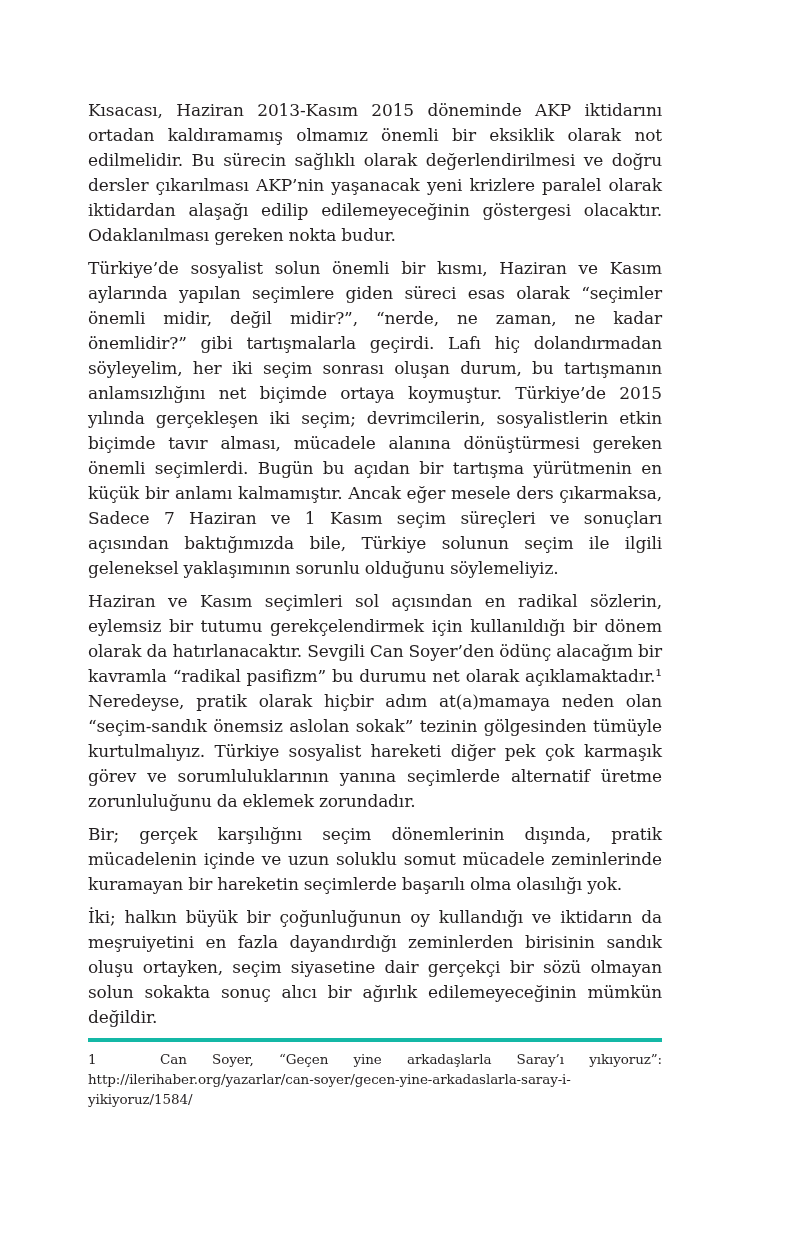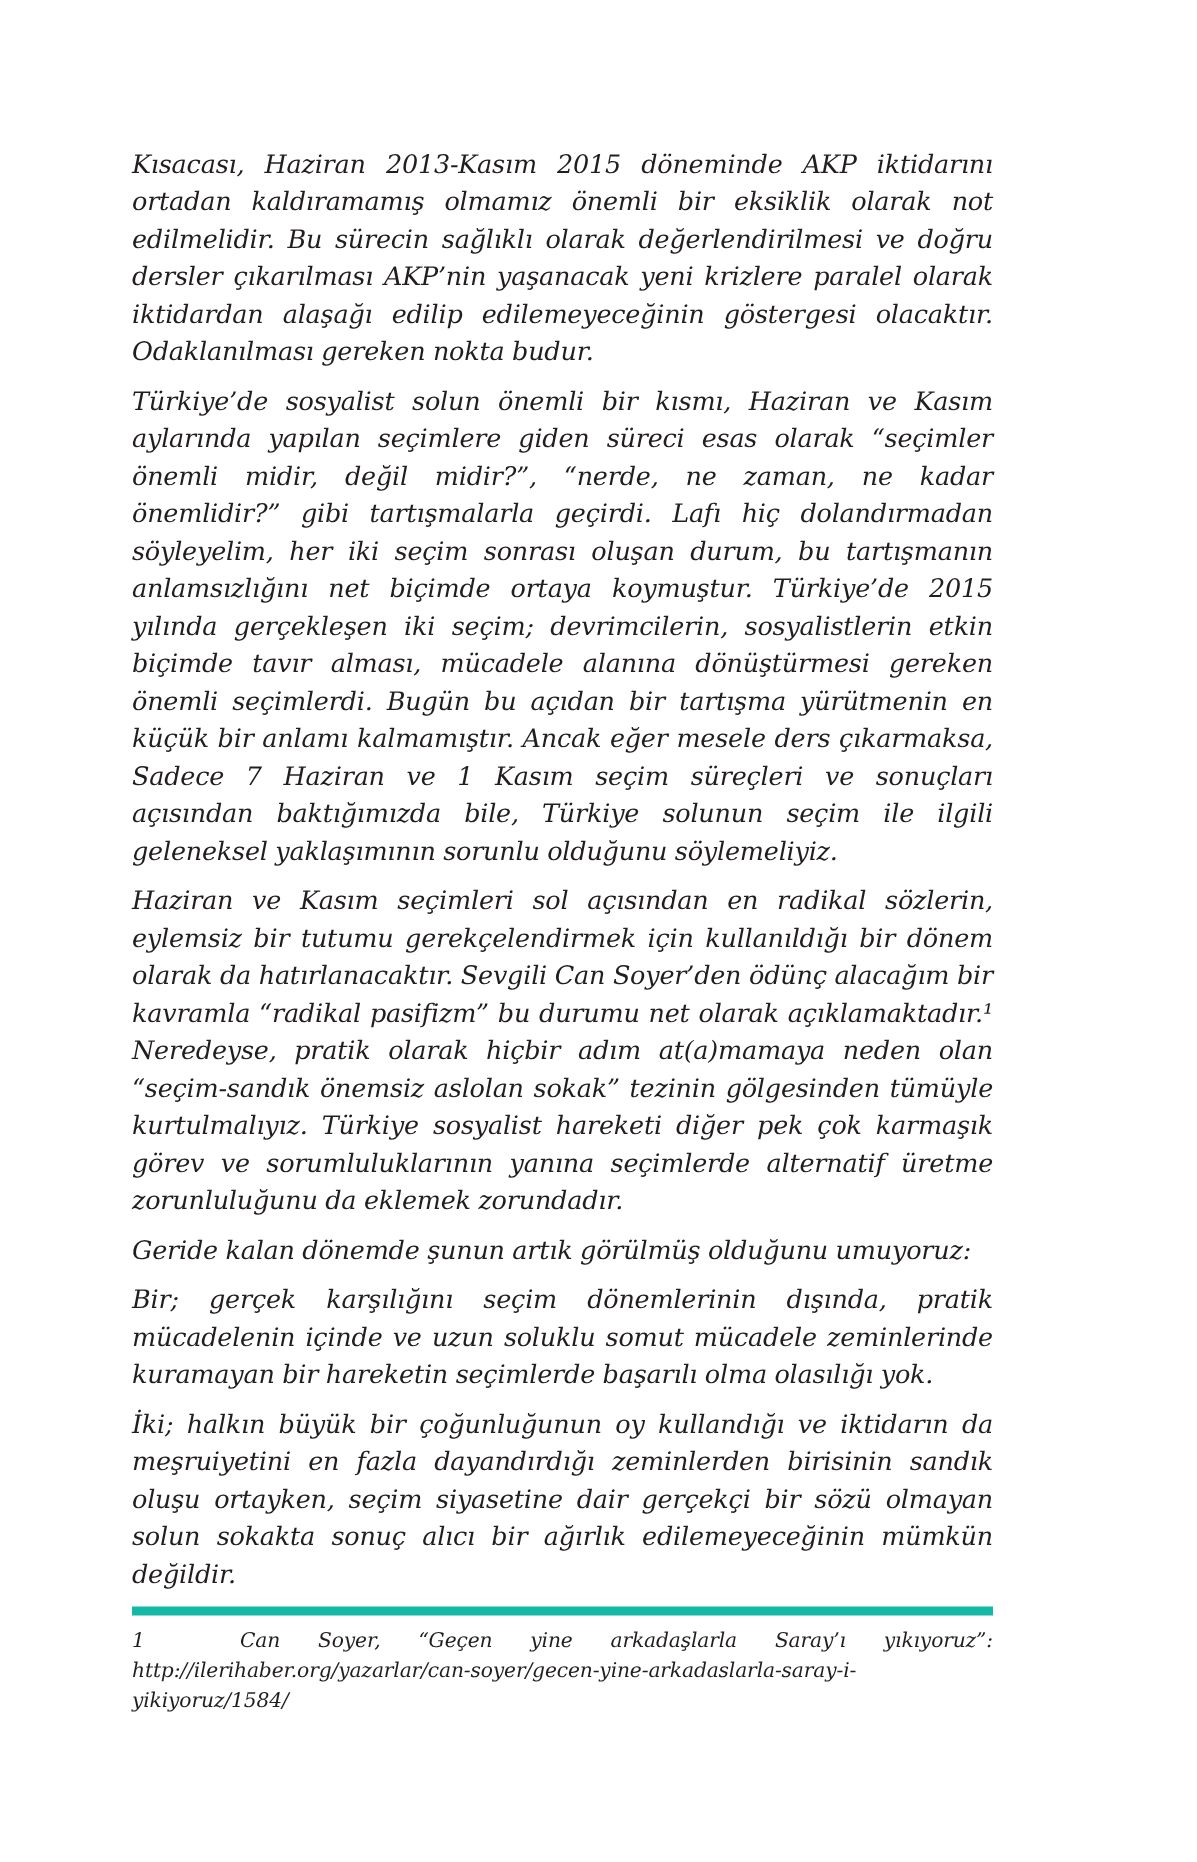--- a/index.html
+++ b/index.html
@@ -12,57 +12,55 @@
     height: 1241px;
     overflow: hidden;
     font-family: "DejaVu Serif", "Liberation Serif", serif;
     color: #221e1f;
     position: relative;
   }
   .page {
     box-sizing: border-box;
     padding: 98px 0 0 88px;
     width: 798px;
-    font-style: italic;
   }
   .body-text {
     width: 574px;
   }
   .body-text p {
     margin: 0 0 8px 0;
     font-size: 17px;
     line-height: 25px;
     text-align: justify;
     letter-spacing: -0.15px;
     word-spacing: -0.2px;
   }
   .footnote {
     width: 574px;
-    border-top: 6px solid #14b8a6;
+    border-top: 4px solid #14b8a6;
     margin-top: 6px;
     padding-top: 7px;
     font-size: 13.5px;
     line-height: 20px;
     text-align: justify;
     letter-spacing: -0.1px;
   }
   .fn-marker {
     display: inline-block;
     width: 72px;
   }
 </style>
 </head>
 <body>
 
 <div class="page">
   <div class="body-text">
     <p>Kısacası, Haziran 2013-Kasım 2015 döneminde AKP iktidarını ortadan kaldıramamış olmamız önemli bir eksiklik olarak not edilmelidir. Bu sürecin sağlıklı olarak değerlendirilmesi ve doğru dersler çıkarılması AKP’nin yaşanacak yeni krizlere paralel olarak iktidardan alaşağı edilip edilemeyeceğinin göstergesi olacaktır. Odaklanılması gereken nokta budur.</p>
     <p>Türkiye’de sosyalist solun önemli bir kısmı, Haziran ve Kasım aylarında yapılan seçimlere giden süreci esas olarak “seçimler önemli midir, değil midir?”, “nerde, ne zaman, ne kadar önemlidir?” gibi tartışmalarla geçirdi. Lafı hiç dolandırmadan söyleyelim, her iki seçim sonrası oluşan durum, bu tartışmanın anlamsızlığını net biçimde ortaya koymuştur. Türkiye’de 2015 yılında gerçekleşen iki seçim; devrimcilerin, sosyalistlerin etkin biçimde tavır alması, mücadele alanına dönüştürmesi gereken önemli seçimlerdi. Bugün bu açıdan bir tartışma yürütmenin en küçük bir anlamı kalmamıştır. Ancak eğer mesele ders çıkarmaksa, Sadece 7 Haziran ve 1 Kasım seçim süreçleri ve sonuçları açısından baktığımızda bile, Türkiye solunun seçim ile ilgili geleneksel yaklaşımının sorunlu olduğunu söylemeliyiz.</p>
     <p>Haziran ve Kasım seçimleri sol açısından en radikal sözlerin, eylemsiz bir tutumu gerekçelendirmek için kullanıldığı bir dönem olarak da hatırlanacaktır. Sevgili Can Soyer’den ödünç alacağım bir kavramla “radikal pasifizm” bu durumu net olarak açıklamaktadır.¹ Neredeyse, pratik olarak hiçbir adım at(a)mamaya neden olan “seçim-sandık önemsiz aslolan sokak” tezinin gölgesinden tümüyle kurtulmalıyız. Türkiye sosyalist hareketi diğer pek çok karmaşık görev ve sorumluluklarının yanına seçimlerde alternatif üretme zorunluluğunu da eklemek zorundadır.</p>
-    <p>Geride kalan dönemde şunun artık görülmüş olduğunu umuyoruz:</p>
     <p>Bir; gerçek karşılığını seçim dönemlerinin dışında, pratik mücadelenin içinde ve uzun soluklu somut mücadele zeminlerinde kuramayan bir hareketin seçimlerde başarılı olma olasılığı yok.</p>
     <p>İki; halkın büyük bir çoğunluğunun oy kullandığı ve iktidarın da meşruiyetini en fazla dayandırdığı zeminlerden birisinin sandık oluşu ortayken, seçim siyasetine dair gerçekçi bir sözü olmayan solun sokakta sonuç alıcı bir ağırlık edilemeyeceğinin mümkün değildir.</p>
   </div>
 
   <div class="footnote">
     <span class="fn-marker">1</span><span>Can Soyer, “Geçen yine arkadaşlarla Saray’ı yıkıyoruz”: http://ilerihaber.org/yazarlar/can-soyer/gecen-yine-arkadaslarla-saray-i-yikiyoruz/1584/</span>
   </div>
 
 </div>
 

